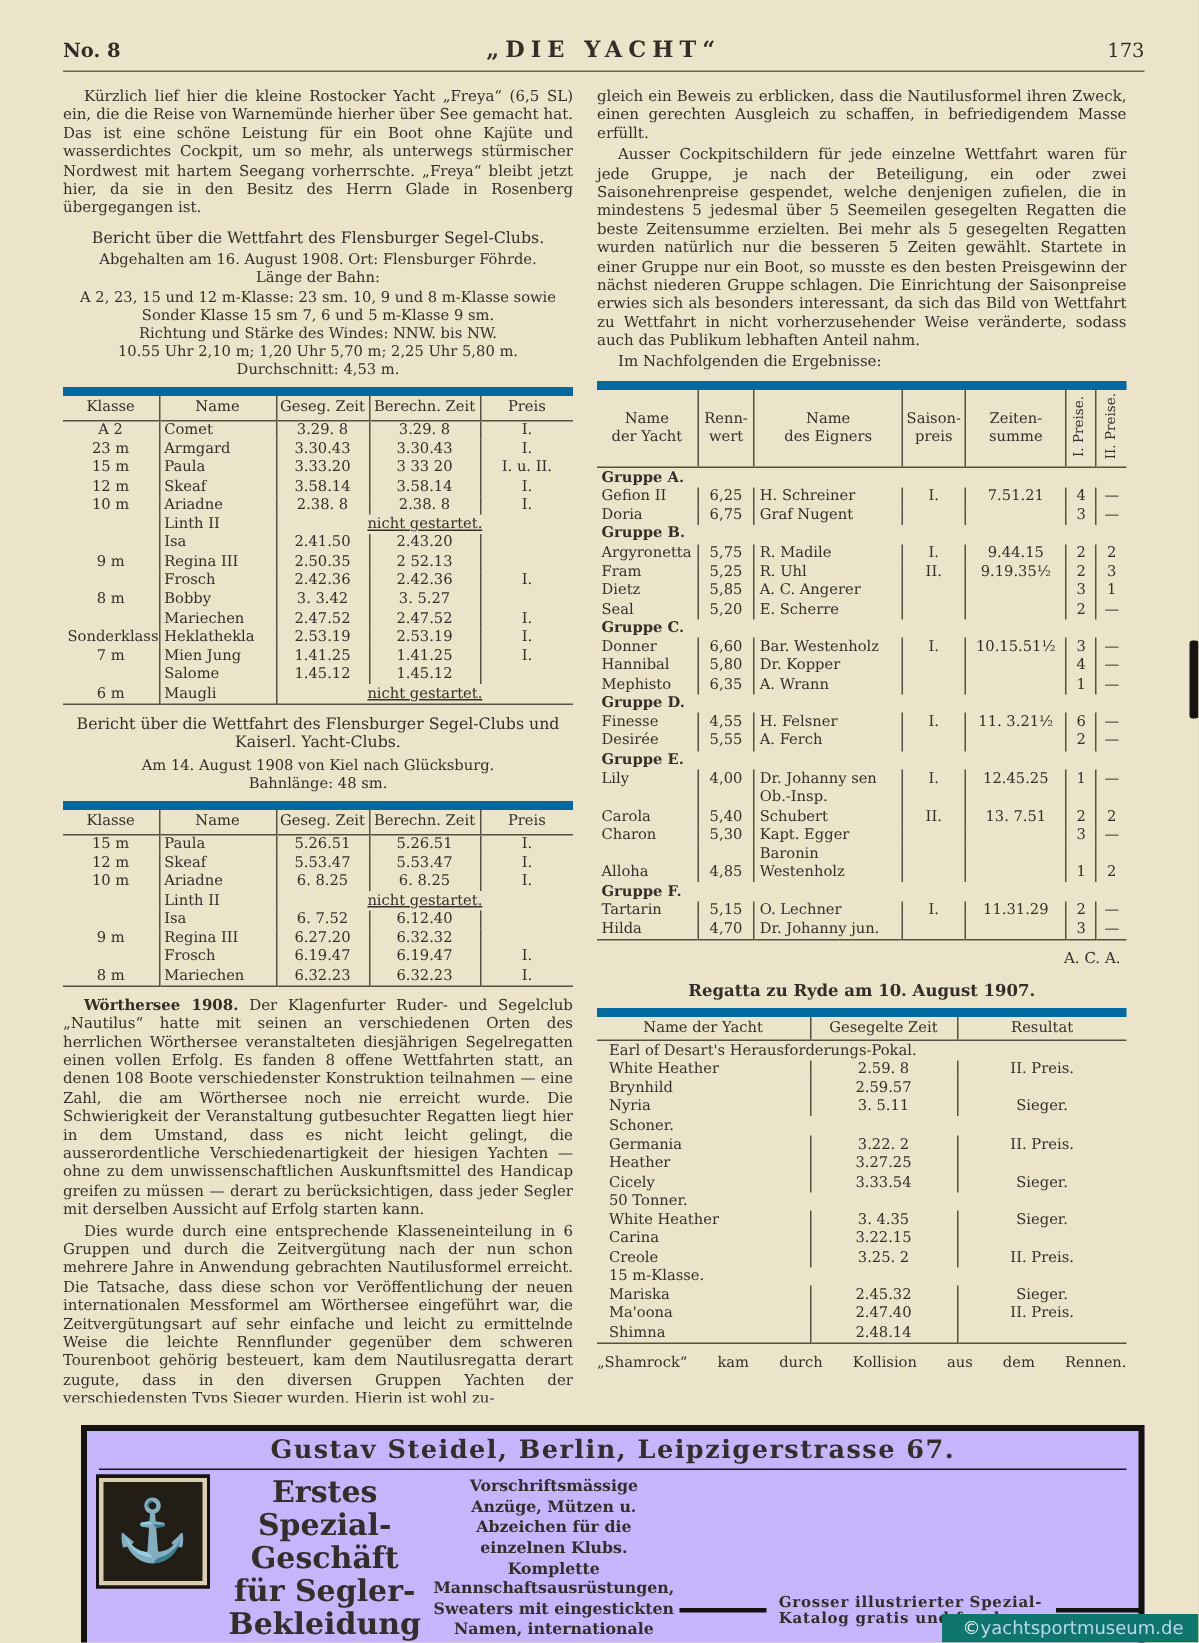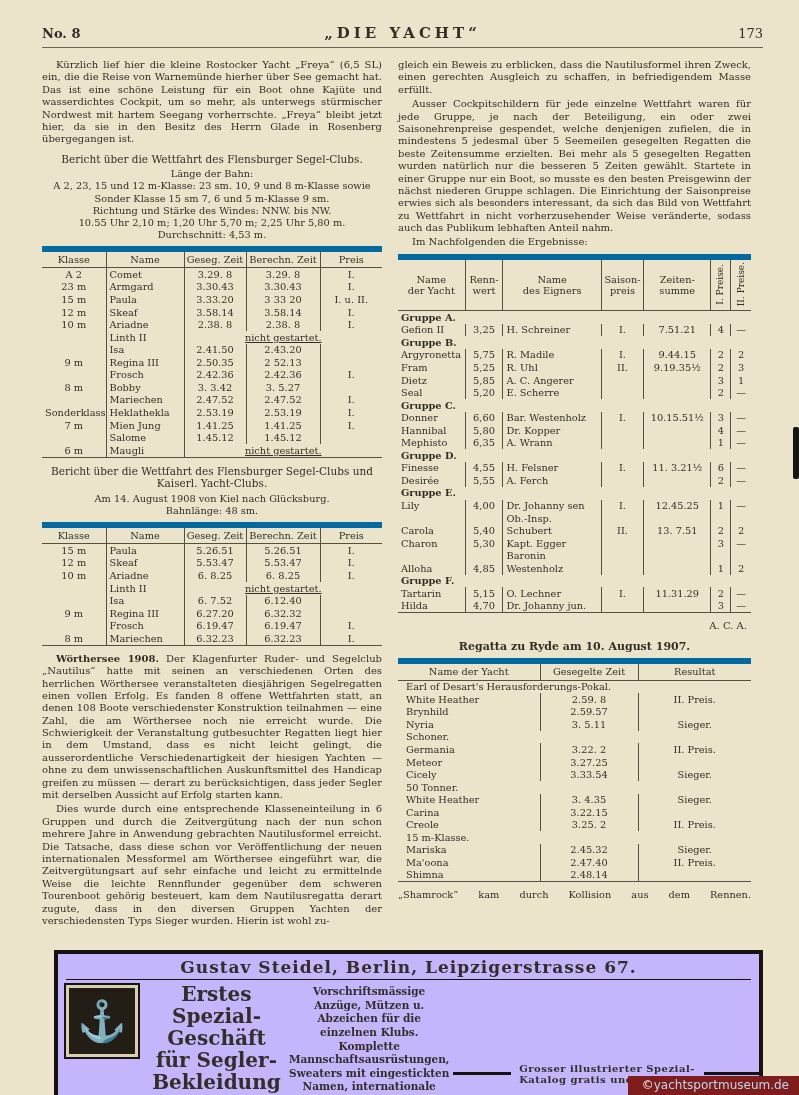--- a/index.html
+++ b/index.html
@@ -57,21 +57,21 @@
   .anchor { color:#e6dcbc; font-size:40px; line-height:1; }
   .ad-content { flex:1; display:flex; flex-direction:row; justify-content:space-between; }
   .ad-headline { font-size:20px; font-weight:bold; text-align:center; line-height:1.1; }
   .ad-body { font-size:10.5px; font-weight:bold; text-align:center; line-height:1.3; padding:2px 4px 1px; }
   .ad-footer { display:flex; align-items:center; justify-content:center; gap:8px; margin-top:1px; }
   .frule { width:110px; border-top:3px solid #15130f; }
   .ad-footer-text { font-size:10px; font-weight:bold; letter-spacing:0.5px; }
 
   
   .artifact { position:absolute; right:0; top:427px; width:6px; height:52px; background:#171511; border-radius:2px; }
-  .watermark { position:absolute; right:0; bottom:0; background:#7f1d1d; color:#ffffff; font-family:"DejaVu Sans", sans-serif; font-size:12px; padding:2px 10px 3px 14px; }
+  .watermark { position:absolute; right:0; bottom:0; background:#0f766e; color:#ffffff; font-family:"DejaVu Sans", sans-serif; font-size:12px; padding:2px 10px 3px 14px; }
   .wm-domain { color:#bcd6ee; }
 </style>
 </head>
 <body>
 
 <div class="page">
 
   <header class="mast">
     <span class="issue">No. 8</span>
     <span class="mtitle">„DIE YACHT“</span>
@@ -79,20 +79,21 @@
   </header>
   <div class="mast-rule"></div>
 
   <div class="columns">
 
     <div class="colL">
       <p class="body indent">Kürzlich lief hier die kleine Rostocker Yacht „Freya“ (6,5 SL) ein, die die Reise von Warnemünde hierher über See gemacht hat. Das ist eine schöne Leistung für ein Boot ohne Kajüte und wasserdichtes Cockpit, um so mehr, als unterwegs stürmischer Nordwest mit hartem Seegang vorherrschte. „Freya“ bleibt jetzt hier, da sie in den Besitz des Herrn Glade in Rosenberg übergegangen ist.</p>
 
       <h3 class="rep-head">Bericht über die Wettfahrt des Flensburger Segel-Clubs.</h3>
       <div class="meta">
+        <div>Abgehalten am 16. August 1908.  Ort: Flensburger Föhrde.</div>
         <div>Länge der Bahn:</div>
         <div>A 2, 23, 15 und 12 m-Klasse: 23 sm.   10, 9 und 8 m-Klasse sowie</div>
         <div>Sonder Klasse 15 sm    7, 6 und 5 m-Klasse 9 sm.</div>
         <div>Richtung und Stärke des Windes: NNW. bis NW.</div>
         <div>10.55 Uhr 2,10 m; 1,20 Uhr 5,70 m; 2,25 Uhr 5,80 m.</div>
         <div>Durchschnitt: 4,53 m.</div>
       </div>
 
       <table class="dtable t-flens">
         <thead>
@@ -308,25 +309,34 @@
             <th><span class="vert">I. Preise.</span></th>
             <th><span class="vert">II. Preise.</span></th>
           </tr>
         </thead>
         <tbody>
             <tr>
               <td class="group-cell" colspan="7">Gruppe A.</td>
             </tr>
             <tr>
               <td>Gefion II</td>
-              <td>3,25</td>
+              <td>6,25</td>
               <td>H. Schreiner</td>
               <td>I.</td>
               <td>7.51.21</td>
               <td>4</td>
+              <td>—</td>
+            </tr>
+            <tr>
+              <td>Doria</td>
+              <td>6,75</td>
+              <td>Graf Nugent</td>
+              <td></td>
+              <td></td>
+              <td>3</td>
               <td>—</td>
             </tr>
             <tr>
               <td class="group-cell" colspan="7">Gruppe B.</td>
             </tr>
             <tr>
               <td>Argyronetta</td>
               <td>5,75</td>
               <td>R. Madile</td>
               <td>I.</td>
@@ -524,21 +534,21 @@
             </tr>
             <tr>
               <td class="section-cell" colspan="3">Schoner.</td>
             </tr>
             <tr>
               <td>Germania</td>
               <td>3.22. 2</td>
               <td>II. Preis.</td>
             </tr>
             <tr>
-              <td>Meteor</td>
+              <td>Heather</td>
               <td>3.27.25</td>
               <td></td>
             </tr>
             <tr>
               <td>Cicely</td>
               <td>3.33.54</td>
               <td>Sieger.</td>
             </tr>
             <tr>
               <td class="section-cell" colspan="3">50 Tonner.</td>

